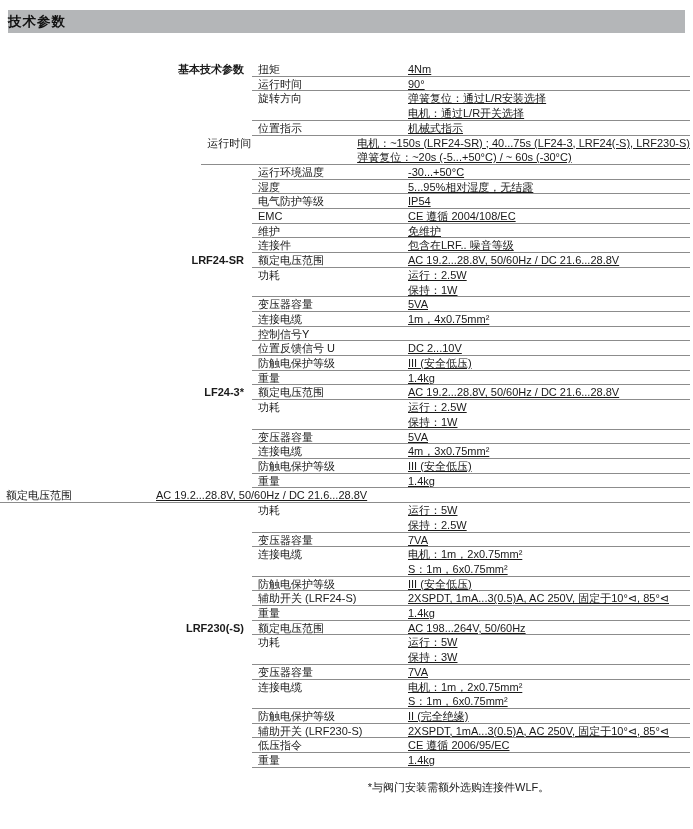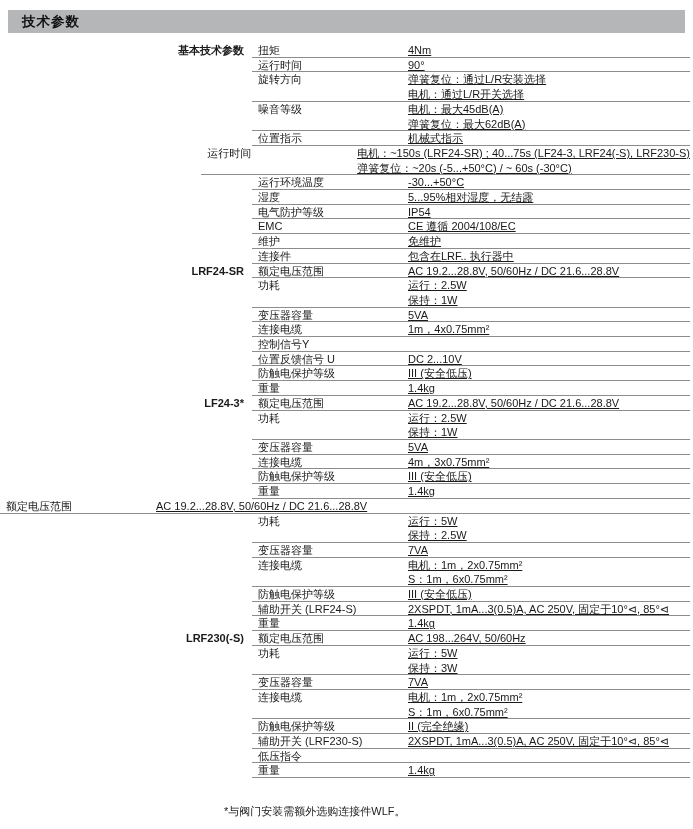--- a/index.html
+++ b/index.html
@@ -15,31 +15,30 @@
     color: #1a1a1a;
     overflow: hidden;
   }
   .header-bar {
     margin: 10px 0 0 8px;
     width: 677px;
     height: 23px;
     background: var(--bar, #b4b6b8);
     display: flex;
     align-items: center;
-    padding-left: 14px;
     box-sizing: border-box;
   }
   .header-title {
     font-weight: bold;
     font-size: 13.5px;
     color: #111;
     letter-spacing: 1px;
   }
   .spec-table {
-    margin-top: 10px;
+    margin-top: 29px;
     width: 690px;
   }
   .row {
     display: flex;
     line-height: 14.7px;
   }
   .cell-section {
     width: 252px;
     text-align: right;
     padding-right: 8px;
@@ -57,22 +56,23 @@
     padding-left: 6px;
     box-sizing: border-box;
     white-space: nowrap;
   }
   .cell-value {
     flex: 1;
     white-space: nowrap;
     text-decoration: underline;
   }
   .footnote {
-    margin-top: 26px;
+    margin-top: 12px;
     margin-left: 224px;
+    text-align: center;
   }
 </style>
 </head>
 <body>
 
 <div class="header-bar">
   <span class="header-title">技术参数</span>
 </div>
 
 <div class="spec-table">
@@ -99,27 +99,20 @@
       <div class="cell-main">
         <div class="cell-param">旋转方向</div>
         <div class="cell-value">
           <div class="value-line">弹簧复位：通过L/R安装选择</div>
           <div class="value-line">电机：通过L/R开关选择</div>
         </div>
       </div>
     </div>
     <div class="row">
       <div class="cell-section"></div>
-      <div class="cell-main">
-        <div class="cell-param">噪音等级</div>
-        <div class="cell-value">
-          <div class="value-line">电机：最大45dB(A)</div>
-          <div class="value-line">弹簧复位：最大62dB(A)</div>
-        </div>
-      </div>
     </div>
     <div class="row">
       <div class="cell-section"></div>
       <div class="cell-main">
         <div class="cell-param">位置指示</div>
         <div class="cell-value">
           <div class="value-line">机械式指示</div>
         </div>
       </div>
     </div>
@@ -179,21 +172,21 @@
         <div class="cell-value">
           <div class="value-line">免维护</div>
         </div>
       </div>
     </div>
     <div class="row">
       <div class="cell-section"></div>
       <div class="cell-main">
         <div class="cell-param">连接件</div>
         <div class="cell-value">
-          <div class="value-line">包含在LRF.. 执行器中</div>
+          <div class="value-line">包含在LRF.. 噪音等级</div>
         </div>
       </div>
     </div>
     <div class="row">
       <div class="cell-section">LRF24-SR</div>
       <div class="cell-main">
         <div class="cell-param">额定电压范围</div>
         <div class="cell-value">
           <div class="value-line">AC 19.2...28.8V, 50/60Hz / DC 21.6...28.8V</div>
         </div>
@@ -432,20 +425,23 @@
         <div class="cell-param">辅助开关 (LRF230-S)</div>
         <div class="cell-value">
           <div class="value-line">2XSPDT, 1mA...3(0.5)A, AC 250V, 固定于10°⊲, 85°⊲</div>
         </div>
       </div>
     </div>
     <div class="row">
       <div class="cell-section"></div>
       <div class="cell-main">
         <div class="cell-param">低压指令</div>
+        <div class="cell-value">
+          <div class="value-line">CE 遵循 2006/95/EC</div>
+        </div>
       </div>
     </div>
     <div class="row">
       <div class="cell-section"></div>
       <div class="cell-main">
         <div class="cell-param">重量</div>
         <div class="cell-value">
           <div class="value-line">1.4kg</div>
         </div>
       </div>

